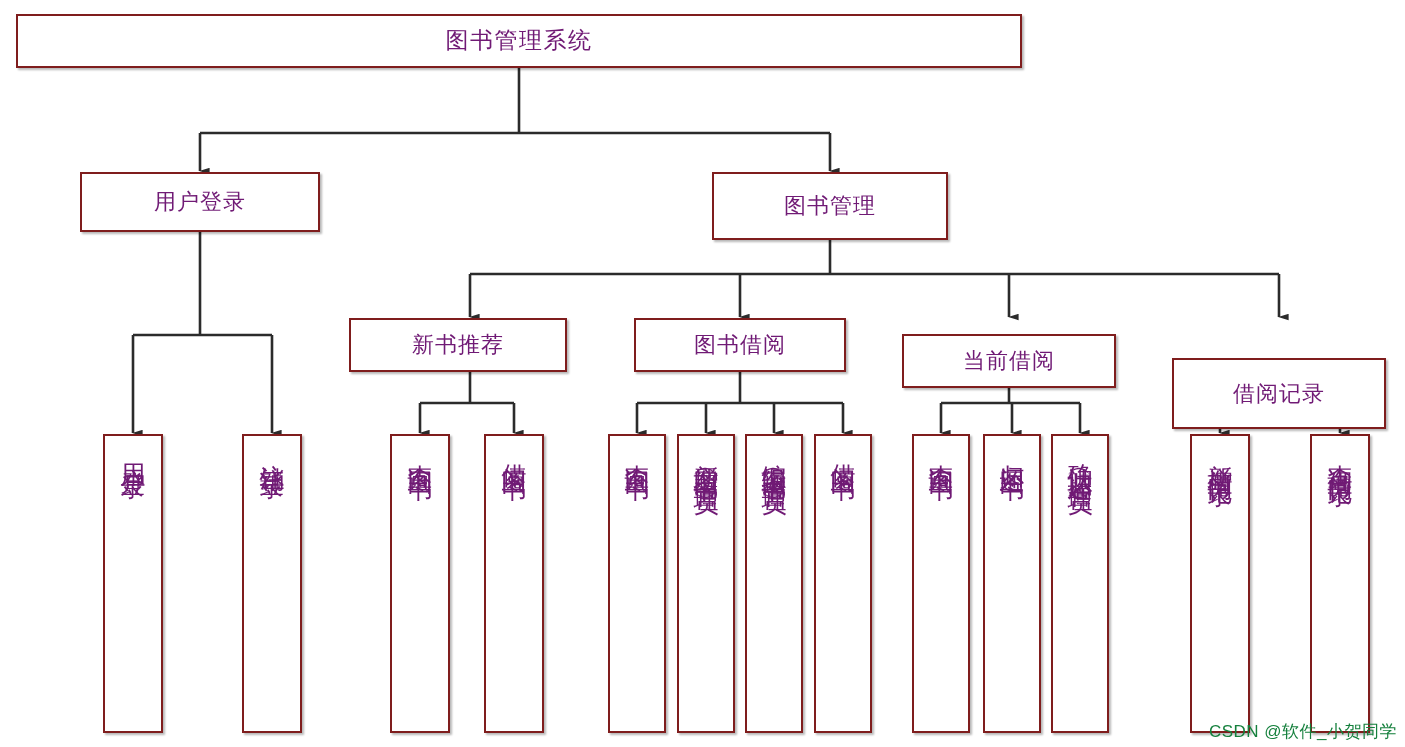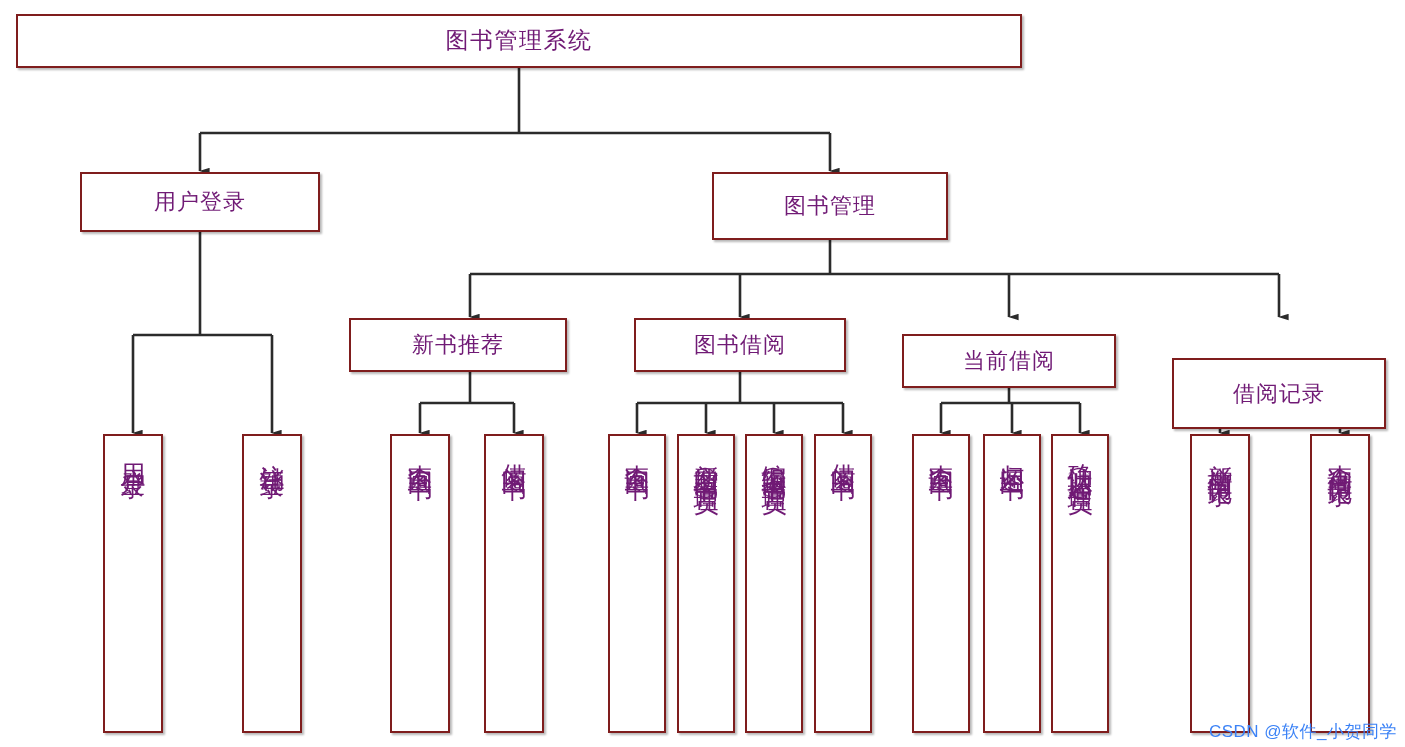--- a/index.html
+++ b/index.html
@@ -63,21 +63,21 @@
     font-size: 25px;
     letter-spacing: 4px;
     line-height: 1;
     white-space: nowrap;
   }
   #watermark {
     position: absolute;
     right: 8px;
     bottom: 4px;
     font-size: 17px;
-    color: #3b82f6;
+    color: #15803d;
     letter-spacing: 0.5px;
     z-index: 5;
     white-space: nowrap;
     font-family: "Liberation Sans", "DejaVu Sans", sans-serif;
   }
 </style>
 </head>
 <body>
 
 <div id="canvas">

